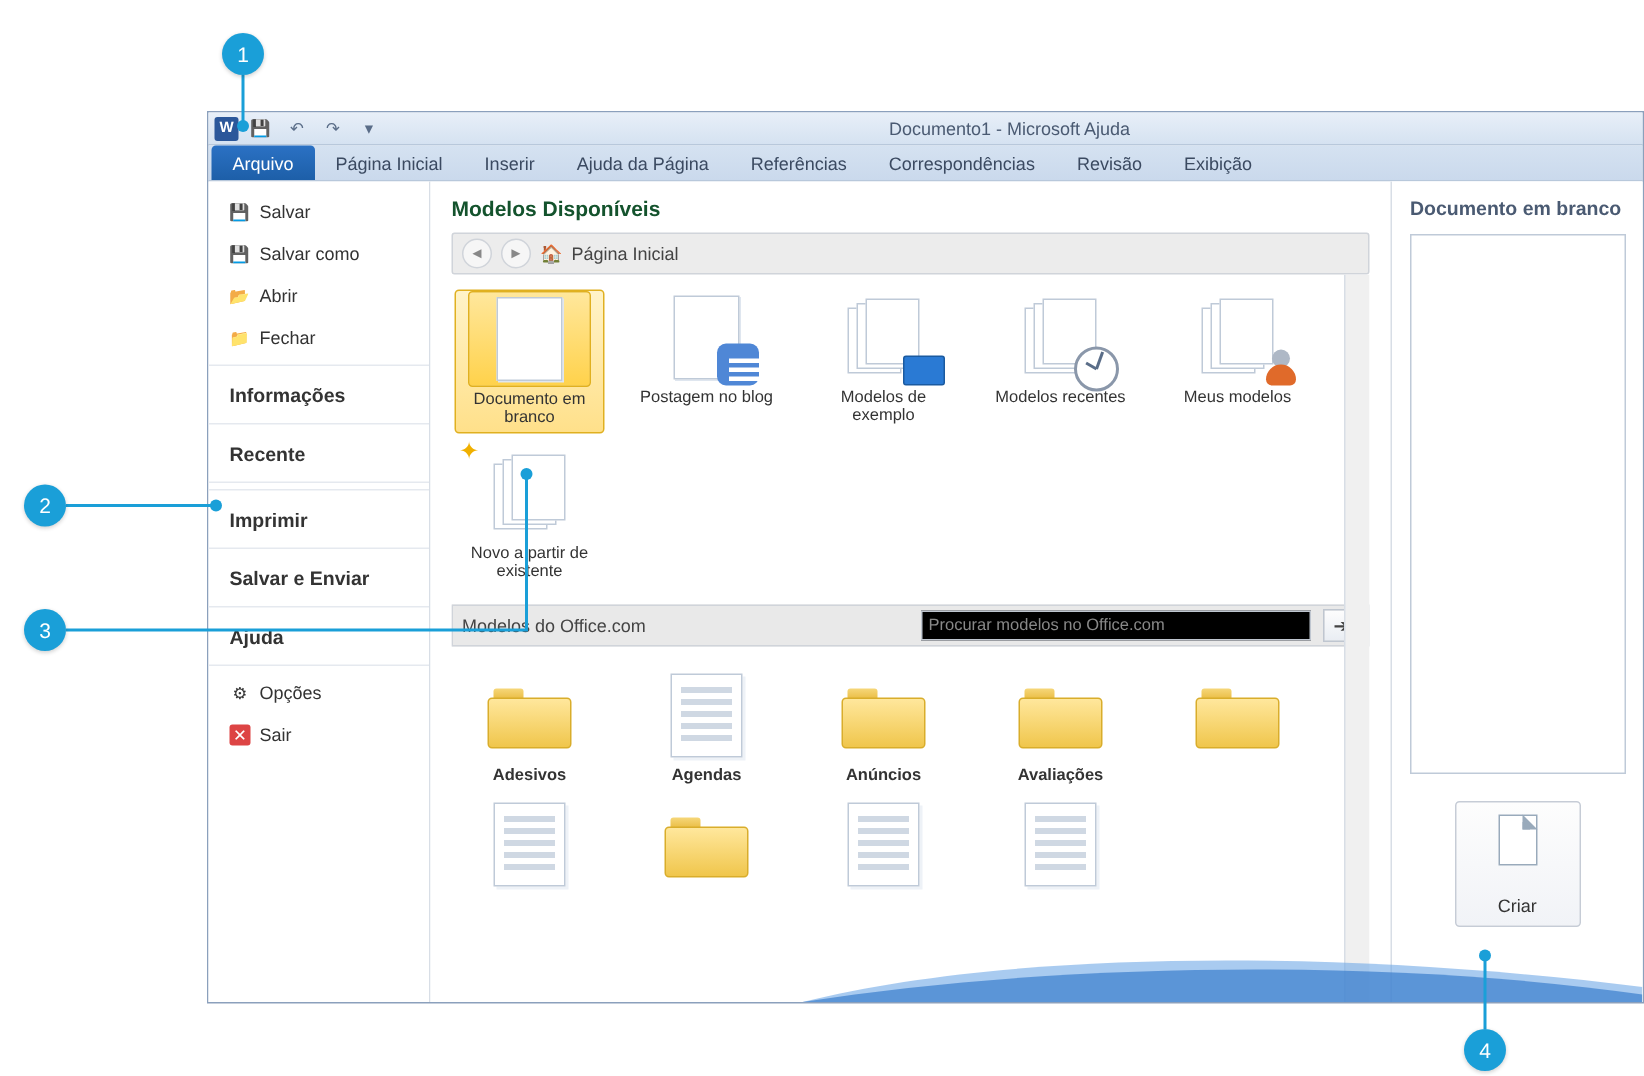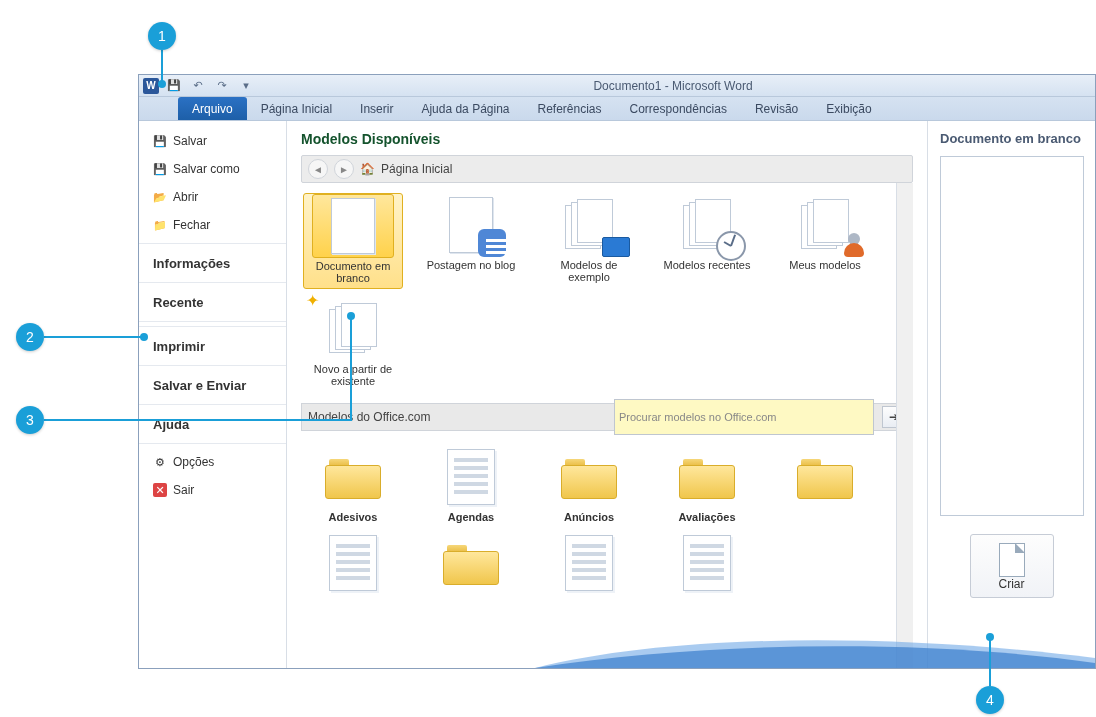--- a/index.html
+++ b/index.html
@@ -44,21 +44,21 @@
   height: 24px; background: linear-gradient(#d5e2f1, #cad9ec);
   display: flex; align-items: stretch; padding-left: 2px;
   border-bottom: 1px solid #b8c8db;
 }
 .ribbon-tab {
   padding: 0 14px; font-size: 12px; color: #3b4a61;
   display: flex; align-items: center; cursor: default;
 }
 .ribbon-tab.active {
   background: linear-gradient(#2b71c4, #1d5fa8); color: #fff;
-  border-top-left-radius: 3px; border-top-right-radius: 3px; margin-left: 37px;
+  border-top-left-radius: 3px; border-top-right-radius: 3px;
 }
 
 
 .body { display: flex; height: calc(100% - 46px); }
 
 
 .sidebar {
   width: 148px; background: #fff; border-right: 1px solid #d8dee6;
   padding-top: 6px;
 }
@@ -110,40 +110,40 @@
 .template-item.selected { padding-bottom:4px; border:1px solid #e0b020; border-radius:3px; background:linear-gradient(#fff3c8,#ffe08a);}
 .doc-page { width: 44px; height: 56px; background: #fff; border: 1px solid #bfcad8; box-shadow: 1px 1px 0 #dfe6ef;}
 
 .scroll-track{ position:absolute; right:0; top:0; bottom:0; width:17px; background:#f0f0f0; border-left:1px solid #d8dee6;}
 
 
 .officecom-bar{
   height:28px; background:#e9e9e9; border:1px solid #d0d4da; display:flex; align-items:center;
   padding:0 6px; gap:8px; font-size:12px; color:#444; margin-top:6px;
 }
-.search-box{ margin-left:auto; width:260px; height:36px; border:1px solid #bfc6d0; background:#fef9c3; font-size:11px; color:#888; padding:0 4px; display:flex; align-items:center;}
+.search-box{ margin-left:auto; width:260px; height:20px; border:1px solid #bfc6d0; background:#000000; font-size:11px; color:#888; padding:0 4px; display:flex; align-items:center;}
 .go-btn{ width:24px; height:22px; border:1px solid #bfc6d0; background:linear-gradient(#fdfdfd,#e9edf3); display:flex;align-items:center;justify-content:center; font-size:12px;}
 
 
 .folder-ico{ width:56px; height:44px; position:relative;}
 .folder-ico::before{content:''; position:absolute; left:4px; top:4px; width:20px; height:8px; background:linear-gradient(#f6d77a,#e8b93c); border-radius:2px 2px 0 0;}
 .folder-ico::after{content:''; position:absolute; left:0; top:10px; right:0; bottom:0; background:linear-gradient(#ffe79c,#f0c64c); border-radius:3px; border:1px solid #d9ad2b;}
 
 .sheet-ico{ width:48px; height:56px; background:#fff; border:1px solid #bfcad8; box-shadow:2px 2px 0 #eef2f7; position:relative;}
 .sheet-ico::before{content:''; position:absolute; left:6px; top:8px; right:6px; height:4px; background:#cfd8e3; box-shadow:0 8px 0 #cfd8e3,0 16px 0 #cfd8e3,0 24px 0 #cfd8e3,0 32px 0 #cfd8e3;}
 
 
 .preview-panel { width: 168px; border-left: 1px solid #d8dee6; padding: 10px 12px; background:#fff; overflow:hidden;}
 .preview-title { font-size: 13px; font-weight: bold; color: #4a5a72; margin-bottom: 10px; white-space:nowrap;}
 .preview-page {
   width: 144px; height: 360px; border: 1px solid #bfcad8; background: #fff; margin: 0 auto;
 }
 .create-btn {
   width: 84px; margin: 18px auto 0; border: 1px solid #c6ccd6; border-radius: 3px;
-  padding: 8px 4px 6px; display: flex; flex-direction: column; align-items: center; gap: 0;
+  padding: 8px 4px 6px; display: flex; flex-direction: column; align-items: center; gap: 20px;
   font-size: 12px; color: #333; background: linear-gradient(#fdfdfd,#f1f3f7);
 }
 .create-btn .page{ width:26px; height:34px; background:#fff; border:1px solid #9ab; position:relative;}
 .create-btn .page::after{content:''; position:absolute; right:-1px; top:-1px; border:5px solid transparent; border-left-color:#9ab; border-bottom-color:#9ab;}
 
 
 .swoosh{ position:absolute; right:0; bottom:0; width:560px; height:40px; overflow:hidden; pointer-events:none;}
 .swoosh svg{ width:100%; height:100%;}
 
 
@@ -184,21 +184,21 @@
 <div class="window">
 
   <div class="titlebar">
     <div class="qat">
       <div class="word-icon">W</div>
       <div class="qat-btn">💾</div>
       <div class="qat-btn">↶</div>
       <div class="qat-btn">↷</div>
       <div class="qat-btn">▾</div>
     </div>
-    <div class="title-text">Documento1  -  Microsoft Word</div>
+    <div class="title-text">Documento1  -  Microsoft Ajuda</div>
   </div>
 
   <div class="ribbon-tabs">
     <div class="ribbon-tab active">Arquivo</div>
     <div class="ribbon-tab">Página Inicial</div>
     <div class="ribbon-tab">Inserir</div>
     <div class="ribbon-tab">Ajuda da Página</div>
     <div class="ribbon-tab">Referências</div>
     <div class="ribbon-tab">Correspondências</div>
     <div class="ribbon-tab">Revisão</div>

